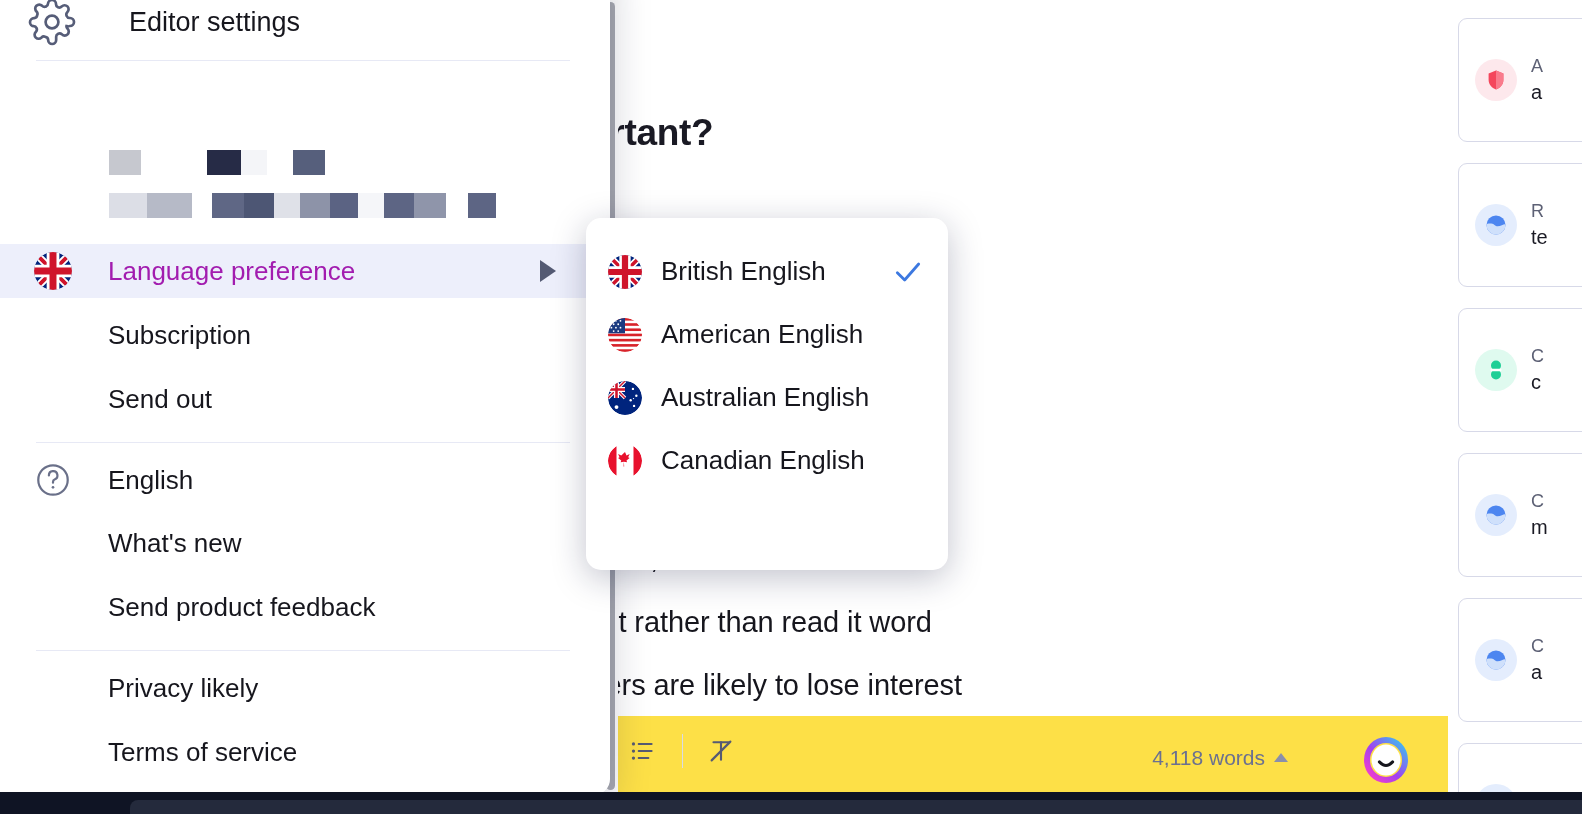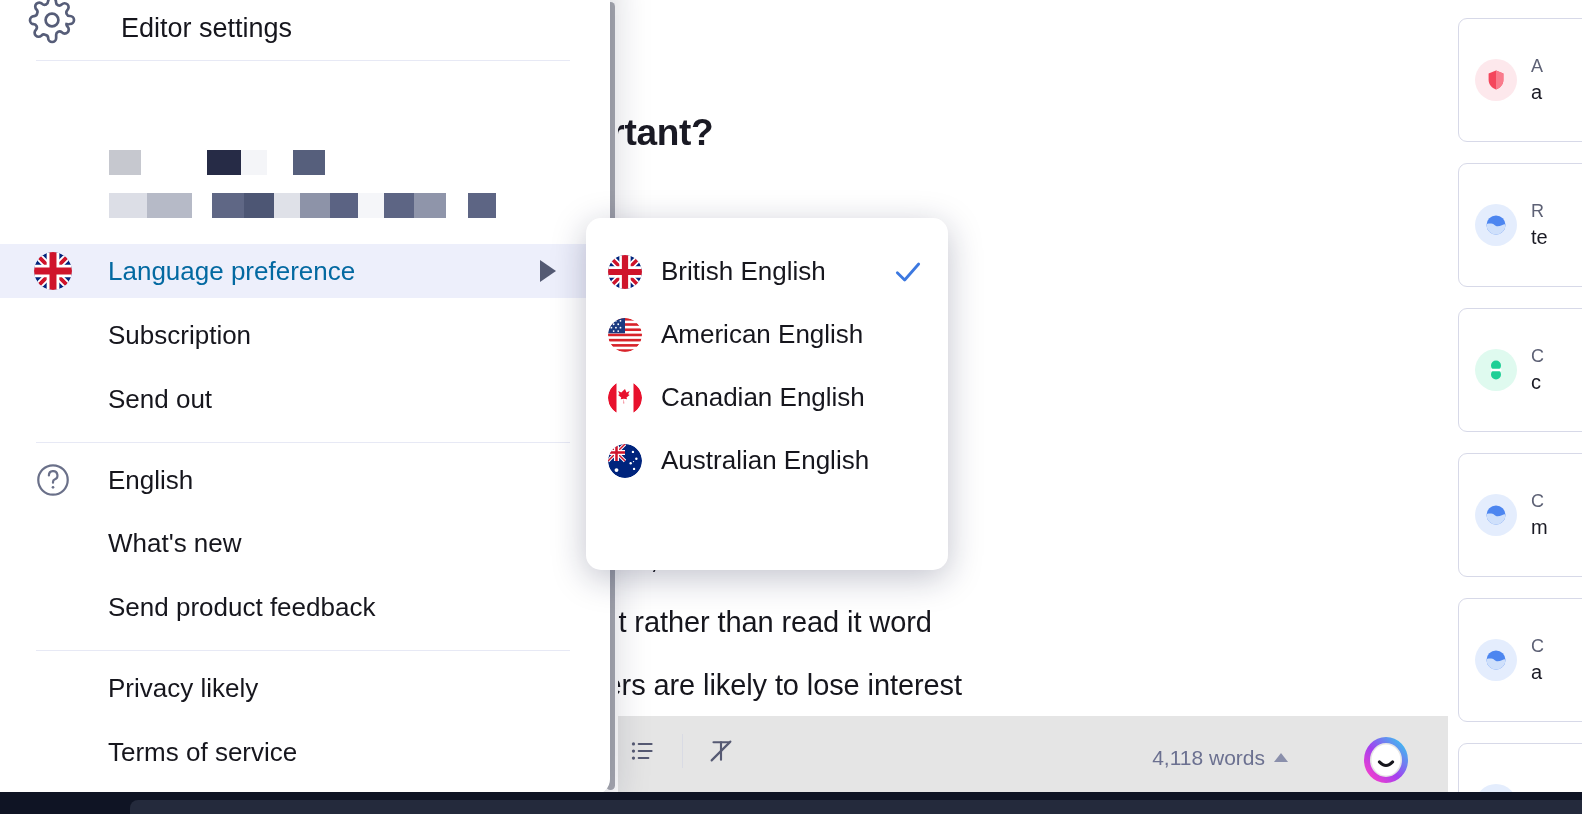--- a/index.html
+++ b/index.html
@@ -37,21 +37,21 @@
     background: transparent;
   }
   .editor-scrollbar .thumb {
     position: absolute; left: 2px; top: 2px; width: 9px; height: 788px;
     background: #a9aab2; border-radius: 5px;
   }
 
   
   .editor-toolbar {
     position: absolute; left: 618px; top: 716px; width: 830px; height: 76px;
-    background: #e5e5e5;
+    background: #fde047;
   }
   .tb-icon { position: absolute; color: #565a73; }
   .tb-list { left: 10px; top: 22px; width: 30px; height: 26px; }
   .tb-divider {
     position: absolute; left: 64px; top: 18px; width: 1px; height: 34px;
     background: #d9dbe4;
   }
   .tb-clearfmt { left: 88px; top: 20px; width: 30px; height: 30px; }
   .wordcount {
     position: absolute; right: 160px; top: 30px;
@@ -85,21 +85,21 @@
 
   
   .menu-panel {
     position: absolute; left: -40px; top: -40px; width: 650px; height: 835px;
     background: #ffffff;
     border-radius: 0 0 16px 0;
     box-shadow: 0 10px 40px rgba(20,24,60,0.22);
   }
   .menu-header {
     position: absolute; left: 68px; top: 40px; height: 44px;
-    display: flex; align-items: flex-end; gap: 0;
+    display: flex; align-items: center; gap: 8px;
   }
   .gear-icon { width: 48px; height: 48px; color: #565d78; }
   .menu-header-label {
     margin-left: 45px; font-size: 27px; color: #16161d; white-space: nowrap;
   }
   .menu-sep {
     position: absolute; left: 76px; width: 534px; height: 1px;
     background: #e7e9f5;
   }
   .sep-1 { top: 100px; }
@@ -133,21 +133,21 @@
   }
   .menu-item .mi-icon {
     position: absolute; left: 70px; width: 46px; height: 46px;
     display: flex; align-items: center; justify-content: center;
   }
   .menu-item .mi-label {
     position: absolute; left: 148px; font-size: 26px; color: #16161d;
     white-space: nowrap;
   }
   .menu-item.active { background: #edeffb; }
-  .menu-item.active .mi-label { color: #0369a1; }
+  .menu-item.active .mi-label { color: #a21caf; }
   .mi-arrow {
     position: absolute; left: 580px;
     width: 0; height: 0;
     border-top: 11px solid transparent; border-bottom: 11px solid transparent;
     border-left: 16px solid #545a73;
   }
   .flag-circle {
     width: 38px; height: 38px; border-radius: 50%; overflow: hidden;
     display: block;
   }
@@ -487,37 +487,20 @@
             </g>
           </g>
         </svg>
       </span>
       <span class="sm-label">American English</span>
     </div>
 
     <div class="submenu-item">
       <span class="sm-flag">
         <svg viewBox="0 0 60 60" width="34" height="34">
-          <clipPath id="caClip">
-              <circle cx="30" cy="30" r="30"></circle>
-            </clipPath>
-          <g clip-path="url(#caClip)">
-            <rect width="60" height="60" fill="#fff"></rect>
-            <rect width="15" height="60" fill="#e8112d"></rect>
-            <rect x="45" width="15" height="60" fill="#e8112d"></rect>
-            <path d="M30 14l2.6 6.3 5.6-2.6-2.6 5.6 2.6 1.4-5.6 4.6 1.1 3-5.7-.9.6 8.4h-1.2l.6-8.4-5.7.9 1.1-3-5.6-4.6 2.6-1.4-2.6-5.6 5.6 2.6z" fill="#e8112d"></path>
-          </g>
-        </svg>
-      </span>
-      <span class="sm-label">Canadian English</span>
-    </div>
-
-    <div class="submenu-item">
-      <span class="sm-flag">
-        <svg viewBox="0 0 60 60" width="34" height="34">
           <clipPath id="auClip">
               <circle cx="30" cy="30" r="30"></circle>
             </clipPath>
           <g clip-path="url(#auClip)">
             <rect width="60" height="60" fill="#00247d"></rect>
             <g transform="scale(0.5)">
               <path d="M0 0 60 60M60 0 0 60" stroke="#fff" stroke-width="12"></path>
               <path d="M0 0 60 60M60 0 0 60" stroke="#cf142b" stroke-width="5"></path>
               <path d="M30 0v60M0 30h60" stroke="#fff" stroke-width="18"></path>
               <path d="M30 0v60M0 30h60" stroke="#cf142b" stroke-width="9"></path>
@@ -529,19 +512,36 @@
               <circle cx="40" cy="34" r="2.1"></circle>
                 <circle cx="46" cy="44" r="2.1"></circle>
               <circle cx="45" cy="31" r="1.2"></circle>
             </g>
           </g>
         </svg>
       </span>
       <span class="sm-label">Australian English</span>
     </div>
 
+    <div class="submenu-item">
+      <span class="sm-flag">
+        <svg viewBox="0 0 60 60" width="34" height="34">
+          <clipPath id="caClip">
+              <circle cx="30" cy="30" r="30"></circle>
+            </clipPath>
+          <g clip-path="url(#caClip)">
+            <rect width="60" height="60" fill="#fff"></rect>
+            <rect width="15" height="60" fill="#e8112d"></rect>
+            <rect x="45" width="15" height="60" fill="#e8112d"></rect>
+            <path d="M30 14l2.6 6.3 5.6-2.6-2.6 5.6 2.6 1.4-5.6 4.6 1.1 3-5.7-.9.6 8.4h-1.2l.6-8.4-5.7.9 1.1-3-5.6-4.6 2.6-1.4-2.6-5.6 5.6 2.6z" fill="#e8112d"></path>
+          </g>
+        </svg>
+      </span>
+      <span class="sm-label">Canadian English</span>
+    </div>
+
   </div>
 
   <div class="bottom-chrome">
     <div class="inner"></div>
   </div>
 
 </div>
 
 </body></html>

